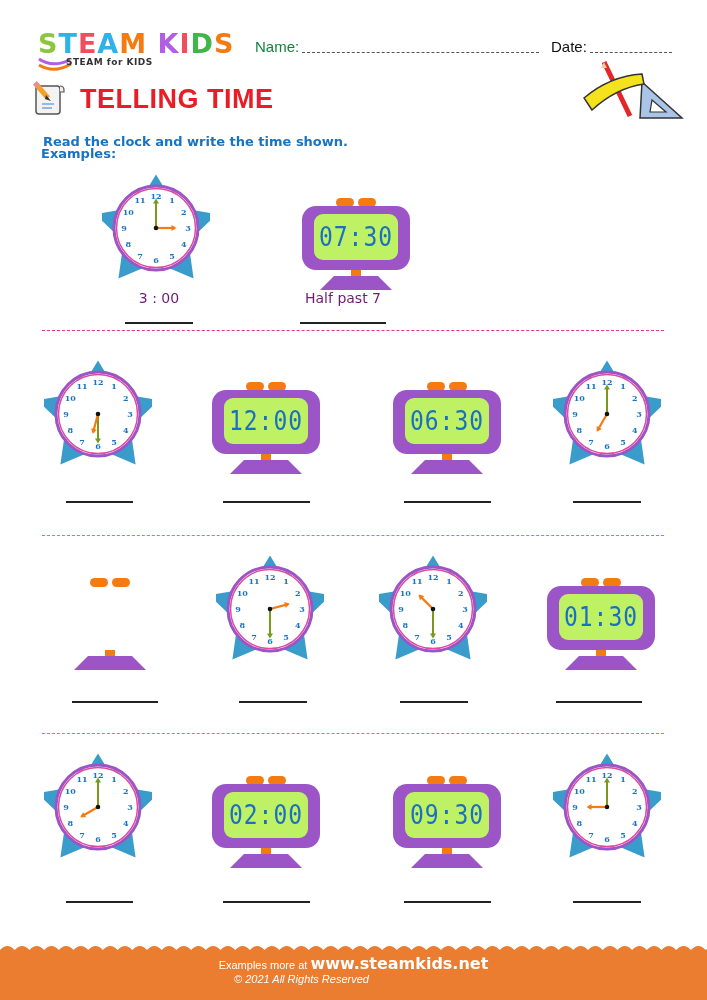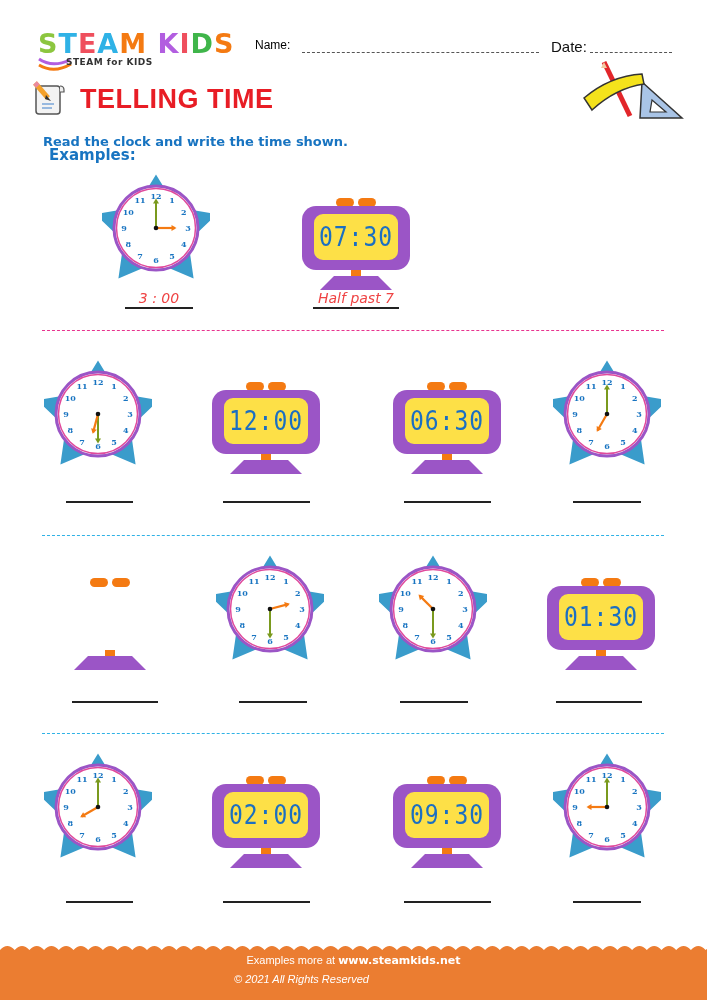--- a/index.html
+++ b/index.html
@@ -7,58 +7,58 @@
   body { position: relative; font-family: "Liberation Sans", sans-serif; }
 
   .abs { position: absolute; }
 
   
   .logo { left: 38px; top: 30px; width: 200px; height: 42px; }
   .logo-letters { font-family: "DejaVu Sans", sans-serif; font-weight: bold; font-size: 27px; letter-spacing: 1px; line-height: 28px; white-space: nowrap; }
   .logo-sub { position: absolute; left: 28px; top: 27px; font-family: "DejaVu Sans", sans-serif; font-weight: bold; font-size: 9px; color: #333; letter-spacing: 0.5px; }
   .logo-swoosh { position: absolute; left: 0; top: 26px; }
 
-  .name-label { left: 255px; top: 38px; font-size: 12px; color: #000000; }
+  .name-label { left: 255px; top: 38px; font-size: 15px; color: #15803d; }
   .name-line { left: 302px; top: 52px; width: 237px; border-bottom: 1px dashed #555; }
   .date-label { left: 551px; top: 38px; font-size: 15px; color: #111; }
   .date-line { left: 590px; top: 52px; width: 82px; border-bottom: 1px dashed #555; }
 
   .tools-icon { left: 580px; top: 60px; width: 108px; height: 60px; }
 
   .doc-icon { left: 32px; top: 80px; width: 36px; height: 36px; }
   .title { left: 80px; top: 84px; font-size: 27px; font-weight: bold; color: #e81d25; letter-spacing: 0.5px; }
   .instruction { left: 43px; top: 134px; font-family: "DejaVu Sans", sans-serif; font-size: 13px; font-weight: bold; color: #1874c1; }
-  .examples-label { left: 49px; top: 146px; font-family: "DejaVu Sans", sans-serif; font-size: 15px; font-weight: bold; color: #1874c1; }
+  .examples-label { left: 41px; top: 146px; font-family: "DejaVu Sans", sans-serif; font-size: 13px; font-weight: bold; color: #1874c1; }
 
   
   .item { position: absolute; }
   .analog { width: 108px; height: 114px; }
   .digital { width: 110px; height: 98px; }
 
   .digital .body { position: absolute; left: 0; top: 12px; width: 108px; height: 64px; background: #9b55c6; border-radius: 14px; }
-  .digital .screen { position: absolute; left: 12px; top: 8px; width: 84px; height: 46px; background: #fde047; border-radius: 9px; display: flex; align-items: center; justify-content: center; }
+  .digital .screen { position: absolute; left: 12px; top: 8px; width: 84px; height: 46px; background: #bef264; border-radius: 9px; display: flex; align-items: center; justify-content: center; }
   .digital .time { font-family: "DejaVu Sans Mono", monospace; font-size: 23px; color: #1b6fc2; letter-spacing: 1px; font-weight: normal; transform: scaleY(1.15); }
   .digital .btn { position: absolute; top: 4px; width: 18px; height: 9px; background: #f47a12; border-radius: 5px; }
   .digital .btn.l { left: 34px; }
   .digital .btn.r { left: 56px; }
   .digital .neck { position: absolute; left: 49px; top: 76px; width: 10px; height: 6px; background: #f47a12; }
 
   .answer-line { position: absolute; height: 0; border-bottom: 2px solid #222; }
 
-  .example-answer { position: absolute; font-family: "DejaVu Sans", sans-serif; font-size: 14px; color: #ef4444; text-align: center; border-bottom: 2px solid #222; padding-bottom: 1px; font-style: italic; }
+  .example-answer { position: absolute; font-family: "DejaVu Sans", sans-serif; font-size: 14px; color: #701a75; text-align: center; border-bottom: 2px solid #222; padding-bottom: 16px; }
 
   .sep { position: absolute; left: 42px; width: 622px; height: 0; }
   .sep.pink { border-top: 1.5px dashed #e8338f; }
   .sep.blue { border-top: 1.5px dashed #2fb2e6; }
 
   
   .footer { left: 0; top: 950px; width: 707px; height: 50px; background: #eb7d31; }
   .scallop { left: 0; top: 941px; width: 707px; height: 12px; }
   .footer-line1 { left: 0; top: 954px; width: 707px; text-align: center; color: #fff; font-size: 11px; }
-  .footer-line1 .url { font-family: "DejaVu Sans", sans-serif; font-weight: bold; font-size: 11px; }
+  .footer-line1 .url { font-family: "DejaVu Sans", sans-serif; font-weight: bold; font-size: 16px; }
   .footer-line2 { left: 0; top: 973px; width: 603px; text-align: center; color: #fff; font-size: 11px; font-style: italic; }
 </style>
 </head>
 <body>
 
 <div class="abs logo">
   <div class="logo-letters" id="logo-letters"><span style="color: rgb(140, 198, 63);">S</span><span style="color: rgb(47, 178, 230);">T</span><span style="color: rgb(239, 79, 93);">E</span><span style="color: rgb(47, 178, 230);">A</span><span style="color: rgb(244, 122, 18);">M</span><span style="color: rgb(255, 255, 255);"> </span><span style="color: rgb(178, 94, 224);">K</span><span style="color: rgb(239, 79, 93);">I</span><span style="color: rgb(63, 181, 74);">D</span><span style="color: rgb(244, 122, 18);">S</span></div>
   <svg class="logo-swoosh" width="34" height="18" viewBox="0 0 34 18">
     <path d="M1 3 Q14 12 32 4" stroke="#b25ee0" stroke-width="3" fill="none"></path>
     <path d="M1 9 Q16 18 33 8" stroke="#f47a12" stroke-width="3" fill="none"></path>
@@ -123,21 +123,21 @@
     <div class="body">
       <div class="screen">
         <span class="time">07:30</span>
       </div>
     </div>
     <div class="neck"></div>
     <svg style="position:absolute;left:18px;top:82px" width="72" height="14">
       <polygon points="14,0 58,0 72,14 0,14" fill="#9b55c6"></polygon>
     </svg>
   </div>
-<div class="example-answer" style="left:313px; top:290px; width:86px;">Half past 7</div>
+<div class="example-answer" style="left:300px; top:290px; width:86px;">Half past 7</div>
 
 <div class="sep pink" style="top:330px;"></div>
 
 <div class="item analog" style="left:44px; top:350px;"><svg width="108" height="118" viewBox="0 0 108 118" xmlns="http://www.w3.org/2000/svg">
       <polygon points="54.0,10.4 74.0,43.2 114.9,50.2 86.3,77.5 91.6,114.6 54.0,98.6 16.4,114.6 21.7,77.5 -6.9,50.2 34.0,43.2" fill="#3a9ccb"></polygon>
       <circle cx="54" cy="64" r="42" fill="#fff" stroke="#9b55c6" stroke-width="3"></circle>
       <circle cx="54" cy="64" r="39.5" fill="none" stroke="#e04a9c" stroke-width="1.5"></circle>
       <text x="54.0" y="35.0" font-family="DejaVu Serif, serif" font-weight="bold" font-size="8" fill="#1874c1" text-anchor="middle">12</text>
       <text x="70.0" y="39.3" font-family="DejaVu Serif, serif" font-weight="bold" font-size="8" fill="#1874c1" text-anchor="middle">1</text>
       <text x="81.7" y="51.0" font-family="DejaVu Serif, serif" font-weight="bold" font-size="8" fill="#1874c1" text-anchor="middle">2</text>

